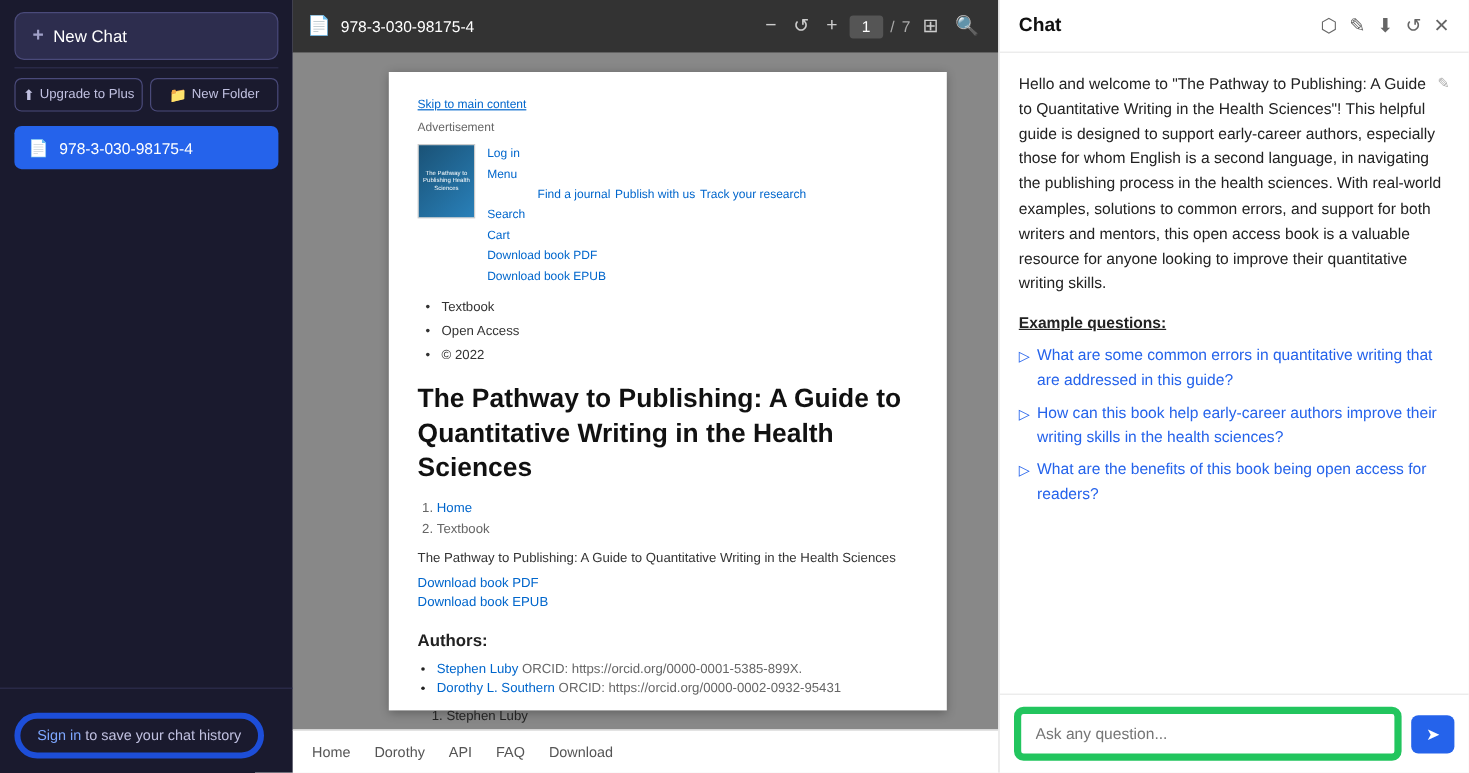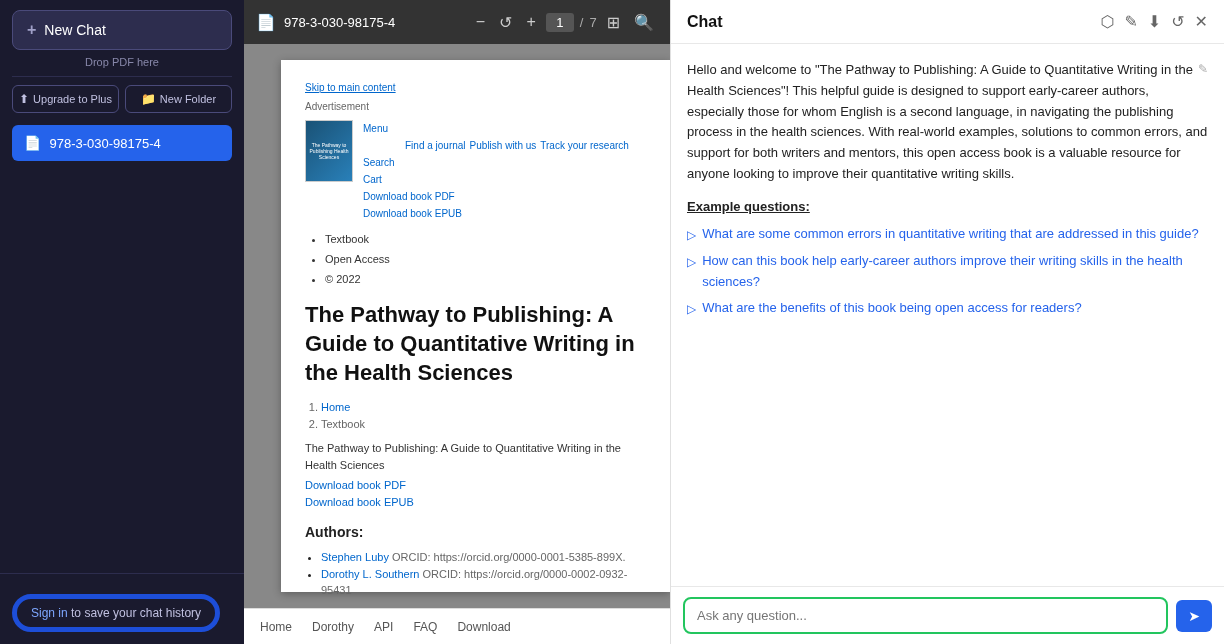--- a/index.html
+++ b/index.html
@@ -49,47 +49,46 @@
     .authors-section ul { margin-left: 16px; }
     .authors-section a { color: #0066cc; }
     .author-affil { font-size: 11px; margin: 6px 0 0 8px; }
     .author-affil ol { margin-left: 16px; }
 
     
     .footer-bar { background: #fff; border-top: 1px solid #ddd; display: flex; align-items: center; padding: 0 16px; height: 36px; gap: 20px; flex-shrink: 0; font-size: 12px; color: #555; }
     .footer-bar a { color: #555; cursor: pointer; }
 
     
-    .chat-panel { width: 554px; display: flex; flex-direction: column; border-left: 1px solid #e0e0e0; background: #fff; flex-shrink: 0; }
+    .chat-panel { width: 392px; display: flex; flex-direction: column; border-left: 1px solid #e0e0e0; background: #fff; flex-shrink: 0; }
     .chat-header { display: flex; align-items: center; padding: 0 16px; height: 44px; border-bottom: 1px solid #e8e8e8; gap: 8px; flex-shrink: 0; }
     .chat-title { font-size: 16px; font-weight: 600; color: #111; flex: 1; }
     .chat-header-icons { display: flex; gap: 10px; }
     .chat-header-icon { background: none; border: none; cursor: pointer; color: #666; font-size: 16px; }
     .chat-body { flex: 1; overflow-y: auto; padding: 16px; font-size: 13px; color: #222; line-height: 1.6; }
     .chat-welcome { margin-bottom: 12px; }
     .edit-icon { float: right; color: #aaa; font-size: 12px; }
     .example-label { font-weight: 600; margin: 12px 0 6px; text-decoration: underline; }
     .example-question { display: flex; align-items: flex-start; gap: 6px; margin-bottom: 6px; color: #2563eb; cursor: pointer; }
     .example-question .arrow { color: #2563eb; font-size: 12px; flex-shrink: 0; margin-top: 2px; }
     .chat-input-area { padding: 10px 12px; border-top: 1px solid #e8e8e8; display: flex; align-items: center; gap: 8px; flex-shrink: 0; }
-    .chat-input { flex: 1; border: 2px solid #22c55e; border-radius: 8px; padding: 9px 12px; font-size: 13px; color: #14532d; outline: none; }
+    .chat-input { flex: 1; border: 6px solid #22c55e; border-radius: 8px; padding: 9px 12px; font-size: 13px; color: #14532d; outline: none; }
     .chat-send-btn { background: #2563eb; border: none; border-radius: 6px; padding: 8px 12px; cursor: pointer; color: #fff; font-size: 14px; display: flex; align-items: center; justify-content: center; }
 
     
     .pdf-viewer-wrapper { display: flex; flex-direction: column; flex: 1; min-width: 0; }
   </style>
 </head>
 <body>
 
 <div class="sidebar">
   <button class="new-chat-btn">
     <span class="plus">+</span>
     <span>New Chat</span>
   </button>
-  <div class="drop-hint">Drop PDF here</div>
   <div class="sidebar-divider"></div>
   <div class="upgrade-new-row">
     <button class="upgrade-btn">
       <span class="icon">⬆</span>
       <span>Upgrade to Plus</span>
     </button>
     <button class="upgrade-btn">
       <span class="icon">📁</span>
       <span>New Folder</span>
     </button>
@@ -130,20 +129,21 @@
       <div class="adv-label">Advertisement</div>
       <div style="display:flex;gap:10px;margin-bottom:8px;">
         <div>
           <div class="book-cover-box">
             <div class="book-cover-img">
               <div class="book-cover-text">The Pathway to Publishing Health Sciences</div>
             </div>
           </div>
         </div>
         <div class="site-links">
+          <div>Log in</div>
           <div>Menu</div>
           <div style="display:flex;gap:4px;">
             <span style="color:#0066cc;cursor:pointer;padding-left:42px;">Find a journal</span>
             <span style="color:#0066cc;cursor:pointer;">Publish with us</span>
             <span style="color:#0066cc;cursor:pointer;">Track your research</span>
           </div>
           <div>Search</div>
           <div>Cart</div>
           <div>Download book PDF</div>
           <div>Download book EPUB</div>

